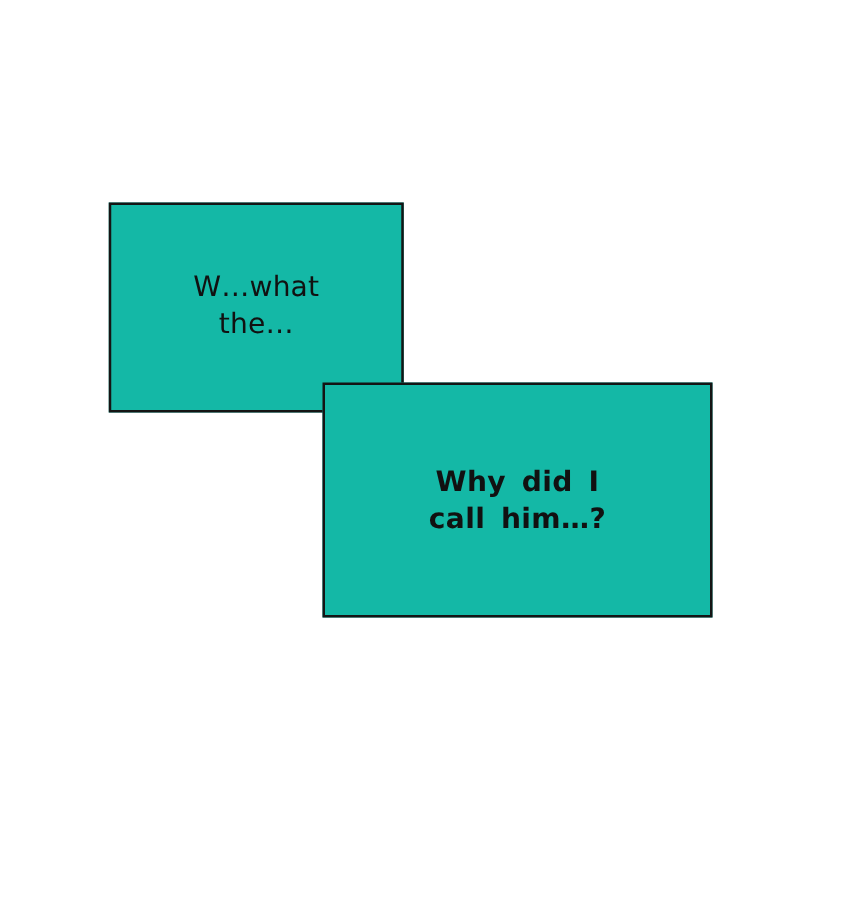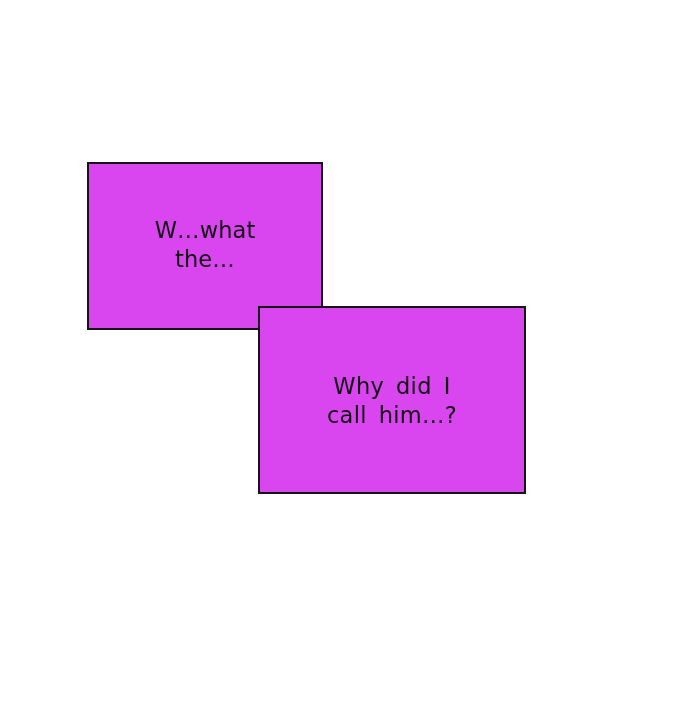--- a/index.html
+++ b/index.html
@@ -14,42 +14,43 @@
     overflow: hidden;
   }
   #comic-canvas {
     position: relative;
     width: 690px;
     height: 722px;
     background: #ffffff;
   }
   .panel {
     position: absolute;
-    background: #d946ef;
+    background: #14b8a6;
     box-sizing: border-box;
     border: 2.5px solid #141414;
     display: flex;
     align-items: center;
     justify-content: center;
   }
   
   #panel-1 {
     left: 87px;
     top: 162px;
     width: 236px;
     height: 168px;
     z-index: 2;
   }
   
   #panel-2 {
     left: 258px;
     top: 306px;
-    width: 268px;
+    width: 312px;
     height: 188px;
     z-index: 3;
+    font-weight: bold;
   }
   .panel-text {
     text-align: center;
     color: #111111;
     line-height: 1.30;
     white-space: pre-line;
     -webkit-font-smoothing: antialiased;
   }
   #panel-1 .panel-text {
     font-size: 22.5px;

